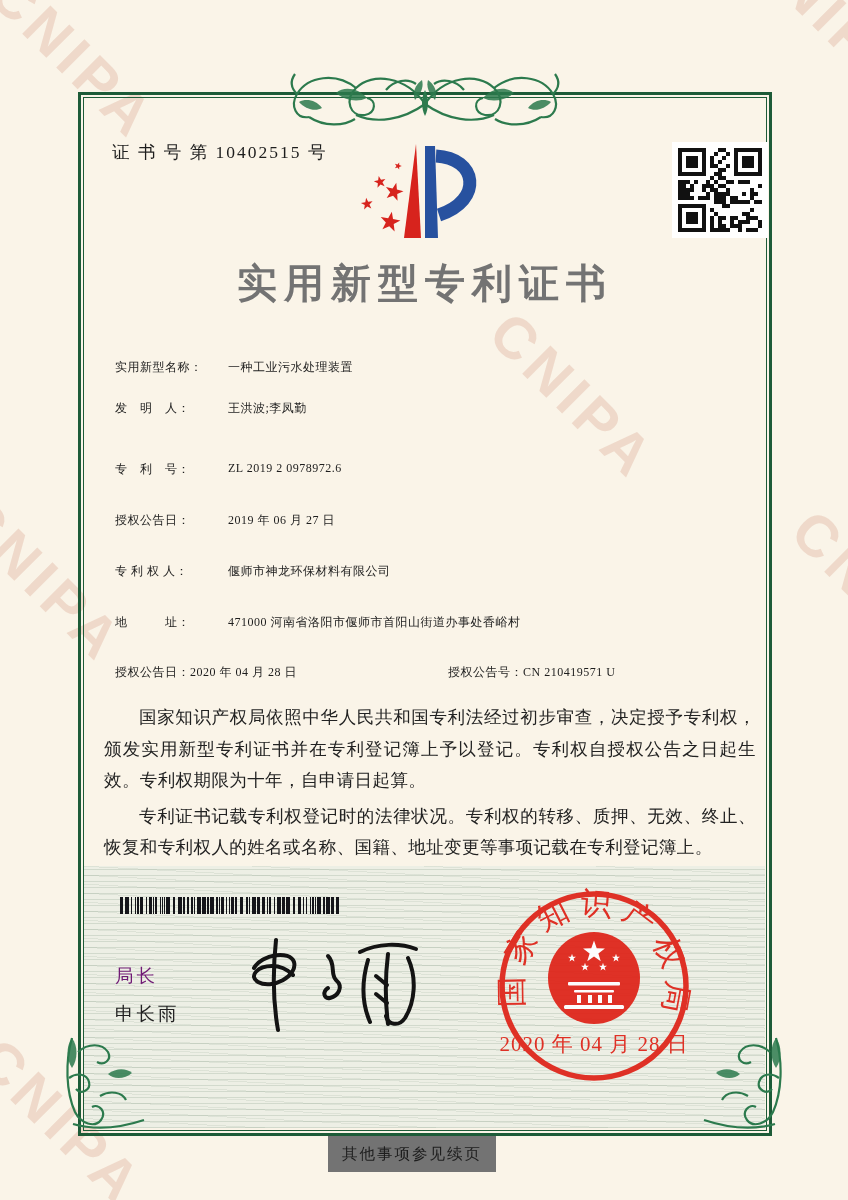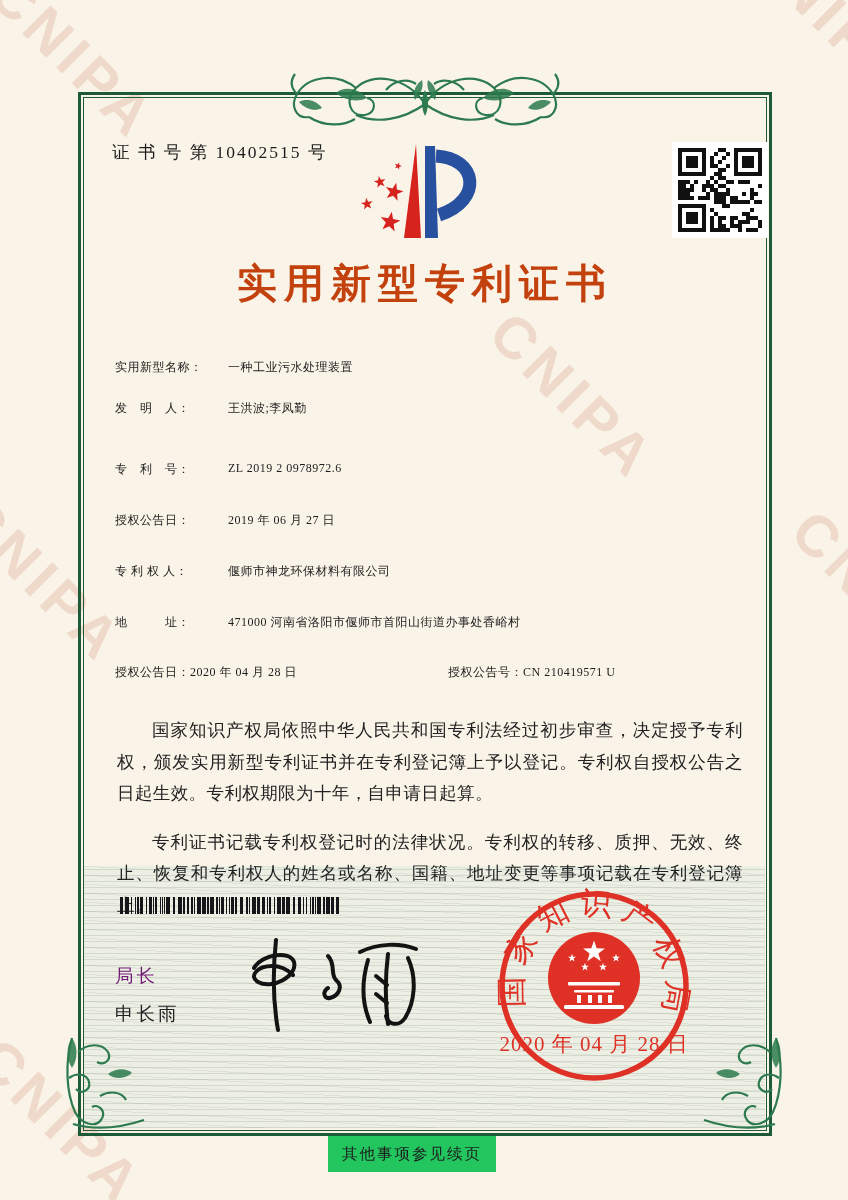--- a/index.html
+++ b/index.html
@@ -21,45 +21,45 @@
     background-color:#edefe5;
     background-image:
       repeating-linear-gradient(0deg, rgba(148,168,148,.30) 0 1px, transparent 1px 6px),
       repeating-linear-gradient(3deg, rgba(148,168,148,.18) 0 1px, transparent 1px 9px);}
 
   .cert-no{position:absolute;left:112px;top:140px;z-index:3;font-size:17.5px;letter-spacing:2px;font-family:Liberation Serif, serif;}
   .logo{position:absolute;left:336px;top:134px;z-index:3;}
   .qr-pad{position:absolute;left:672px;top:142px;width:96px;height:96px;background:#fff;z-index:3;}
   .qr-pad svg{margin:6px;}
   .title{position:absolute;left:81px;right:79px;top:256px;z-index:3;text-align:center;
-         font-size:40px;font-weight:700;letter-spacing:7px;color:#c2410c;}
+         font-size:40px;font-weight:700;letter-spacing:7px;color:#737373;}
 
   .field-row{position:absolute;left:115px;z-index:3;font-size:12px;letter-spacing:.5px;white-space:nowrap;}
   .fvalue{position:absolute;left:113px;top:0;}
   .gpair2{position:absolute;left:333px;top:0;white-space:nowrap;}
 
   .body-text{position:absolute;left:100px;width:660px;top:698px;z-index:3;
              font-size:17.5px;line-height:31.5px;text-align:justify;color:#222;letter-spacing:.4px;}
-  .body-text p{margin:17px;text-indent:2em;}
+  .body-text p{margin:4px;text-indent:2em;}
 
   .barcode{position:absolute;left:120px;top:897px;z-index:3;}
   .sign-title{position:absolute;left:115px;top:963px;z-index:3;font-size:18.5px;letter-spacing:3px;
               font-family:"Liberation Sans","DejaVu Sans",sans-serif;color:#701a75;}
   .sign-name{position:absolute;left:115px;top:1001px;z-index:3;font-size:18.5px;letter-spacing:3px;
              font-family:Liberation Mono, monospace;color:#222;}
   .signature{position:absolute;left:232px;top:930px;z-index:4;}
 
   .seal{position:absolute;left:492px;top:884px;width:204px;height:204px;z-index:5;opacity:.93;}
   .seal-date{position:absolute;left:0;right:0;top:146px;text-align:center;font-size:21px;
              color:#df2318;letter-spacing:1px;white-space:nowrap;}
 
   .page-num{position:absolute;left:81px;right:79px;top:1094px;z-index:3;text-align:center;
             font-size:14.5px;letter-spacing:2px;color:#333;}
   .cont-box{position:absolute;left:328px;top:1136px;width:168px;height:36px;z-index:3;
-            background:#22c55e;text-align:center;line-height:36px;font-size:15.5px;letter-spacing:2px;}
+            background:#737373;text-align:center;line-height:36px;font-size:15.5px;letter-spacing:2px;}
 
   .orn{position:absolute;z-index:3;}
 </style>
 </head>
 <body>
 
 <div class="page">
 
   <div class="wm" style="left:-30px;top:22px;">CNIPA</div>
   <div class="wm" style="left:726px;top:-20px;">CNIPA</div>

